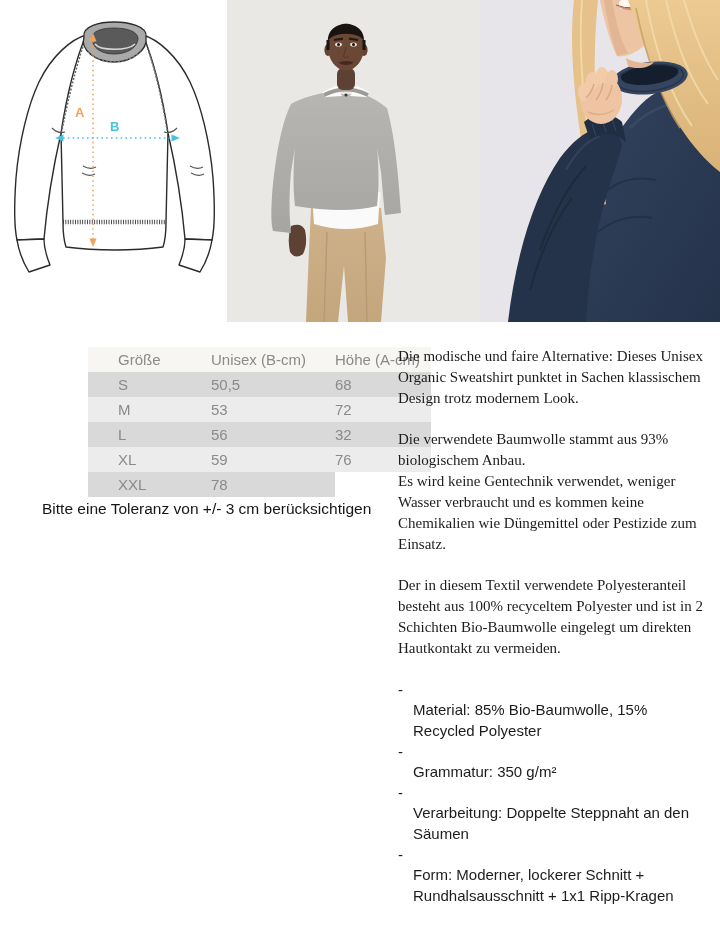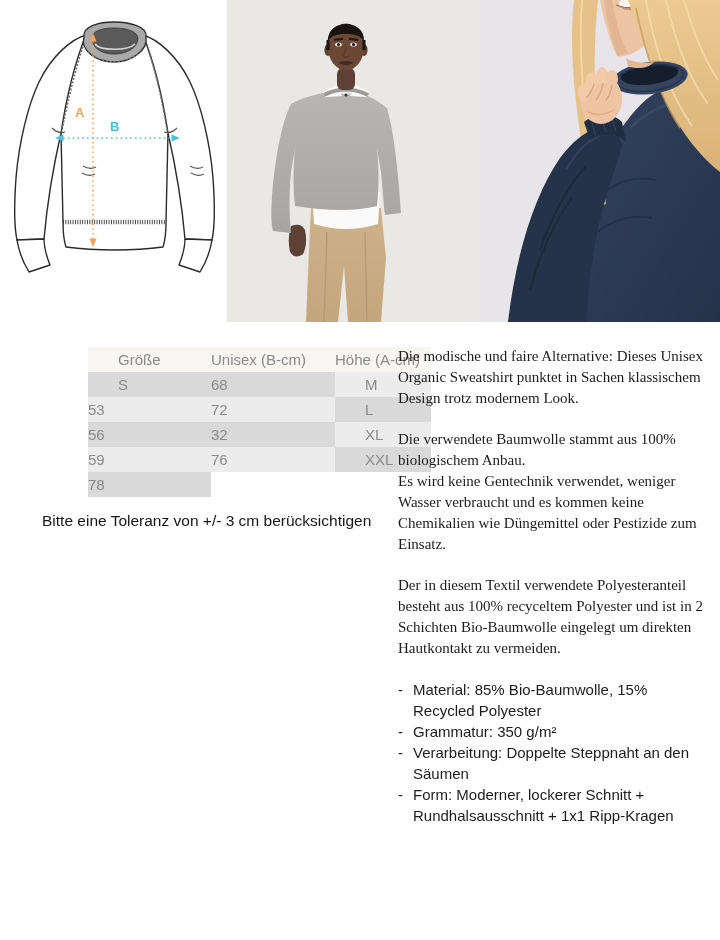--- a/index.html
+++ b/index.html
@@ -31,35 +31,35 @@
     display:grid;grid-template-columns:123px 124px 96px;
     font-size:15px;color:var(--table-text,#8a8a8a);margin-left:48px;
   }
   .size-table .cell{height:25px;line-height:25px;white-space:nowrap;overflow:hidden;}
   .size-table .c1{padding-left:30px;}
   .row-header{background:var(--table-header-bg,#f7f6f3);}
   .row-dark{background:var(--table-row-dark,#d9d9d9);}
   .row-light{background:var(--table-row-light,#ececec);}
 
   .tolerance-note{
-    position:absolute;left:42px;top:512px;width:350px;
+    position:absolute;left:42px;top:500px;width:350px;
     font-size:15.5px;color:#161616;
   }
 
   
   .description{
     position:absolute;left:398px;top:346px;width:315px;
     font-size:15px;line-height:21px;color:var(--body-text,#1c1c1c);
     hyphens:auto;-webkit-hyphens:auto;
   }
   .description p{margin:0 0 20px 0;white-space:pre-line;font-family:Liberation Serif, serif;}
   .feature-list{margin:0;}
   .feature-item{display:flex;align-items:flex-start;}
   .feature-item .marker{width:15px;flex:0 0 15px;}
-  .feature-item .btext{flex:1;white-space:pre-wrap;}
+  .feature-item .btext{flex:1;white-space:pre-wrap;margin-top:20px;}
 </style>
 </head>
 <body>
 
 <div class="page">
 
   <div class="gallery">
 
     <div class="panel panel-diagram">
       <svg viewBox="0 0 227 322">
@@ -206,20 +206,21 @@
       </svg>
     </div>
   </div>
 
   <div class="size-table">
     <div class="cell c1 row-header">Größe</div>
     <div class="cell c2 row-header">Unisex (B-cm)</div>
     <div class="cell c3 row-header">Höhe (A-cm)</div>
 
     <div class="cell c1 row-dark">S</div>
+    <div class="cell c2 row-dark">50,5</div>
     <div class="cell c3 row-dark">68</div>
 
     <div class="cell c1 row-light">M</div>
     <div class="cell c2 row-light">53</div>
     <div class="cell c3 row-light">72</div>
 
     <div class="cell c1 row-dark">L</div>
     <div class="cell c2 row-dark">56</div>
     <div class="cell c3 row-dark">32</div>
 
@@ -228,21 +229,21 @@
     <div class="cell c3 row-light">76</div>
 
     <div class="cell c1 row-dark">XXL</div>
     <div class="cell c3 row-dark">78</div>
   </div>
 
   <div class="tolerance-note">Bitte eine Toleranz von +/- 3 cm berücksichtigen</div>
 
   <div class="description">
     <p>Die modische und faire Alternative: Dieses Unisex Organic Sweatshirt punktet in Sachen klassischem Design trotz modernem Look.</p>
-    <p>Die verwendete Baumwolle stammt aus 100% biologischem Anbau.
+    <p>Die verwendete Baumwolle stammt aus 93% biologischem Anbau.
 Es wird keine Gentechnik verwendet, weniger Wasser verbraucht und es kommen keine Chemikalien wie Düngemittel oder Pestizide zum Einsatz.</p>
     <p>Der in diesem Textil verwendete Polyesteranteil besteht aus 100% recyceltem Polyester und ist in 2 Schichten Bio-Baumwolle eingelegt um direkten Hautkontakt zu vermeiden.</p>
 
     <div class="feature-list">
       <div class="feature-item">
         <span class="marker">-</span>
         <span class="btext">Material: 85% Bio-Baumwolle, 15% Recycled Polyester</span>
       </div>
       <div class="feature-item">
         <span class="marker">-</span>

